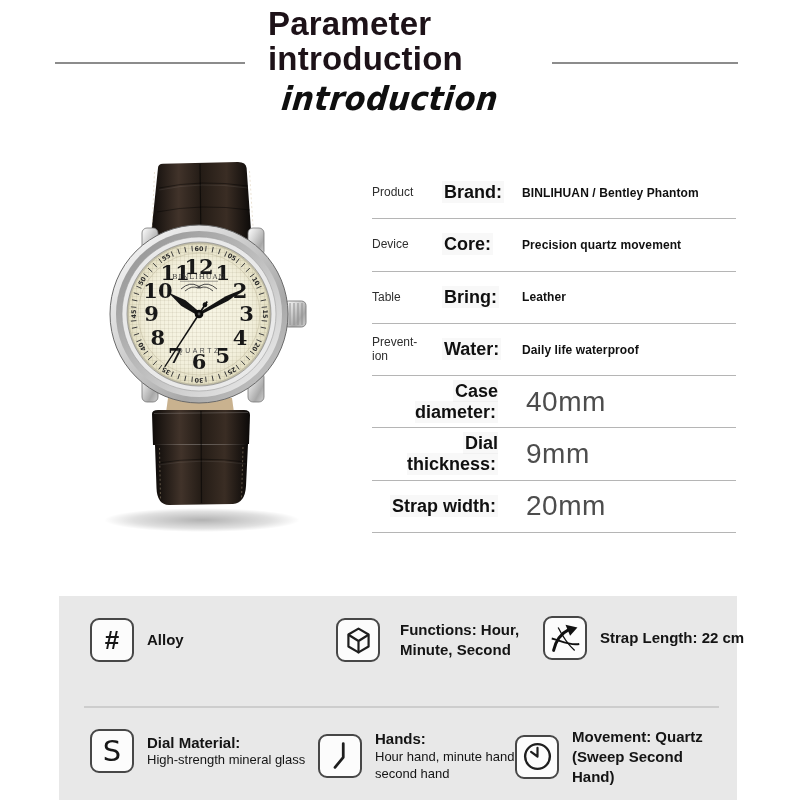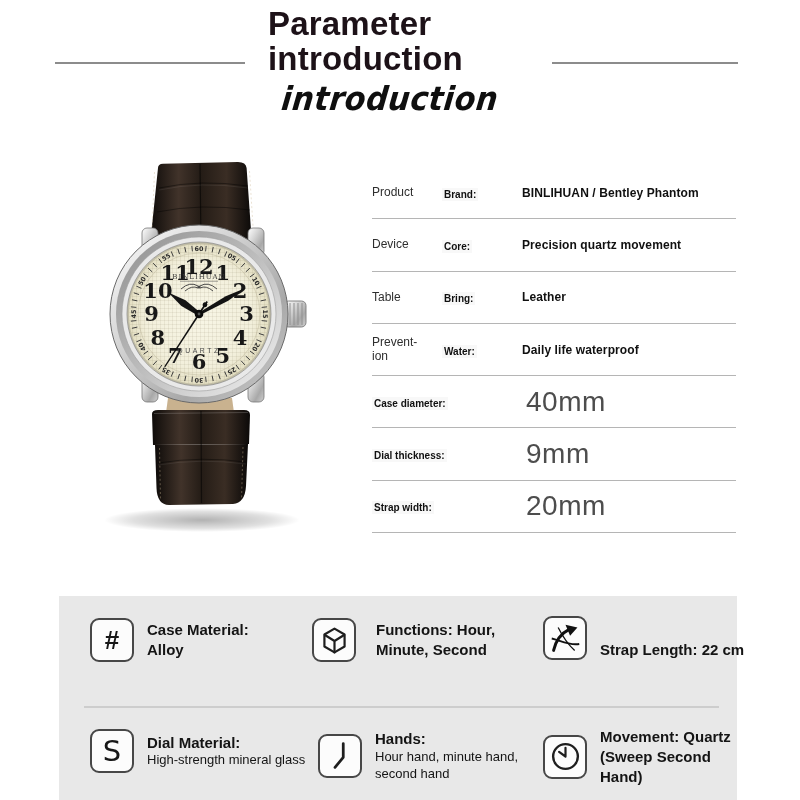--- a/index.html
+++ b/index.html
@@ -24,32 +24,32 @@
   .min-tick{stroke:#3a3a3a;stroke-width:.9;}
   .brand-text{font-family:"DejaVu Serif",serif;font-size:7px;letter-spacing:1px;fill:#3a3a3a;text-anchor:middle;}
   .quartz-text{font-family:"Liberation Sans",sans-serif;font-size:6.8px;letter-spacing:2.6px;fill:#4a4a4a;text-anchor:middle;}
 
   
   #spec-table{position:absolute;left:372px;top:167px;width:364px;}
   .spec-row{border-bottom:1px solid #b5b5b5;height:51.3px;display:grid;align-items:center;}
   .spec-row.triple{grid-template-columns:70px 80px 1fr;}
   .spec-row.measure{grid-template-columns:126px 1fr;}
   .prefix{font-size:12px;color:#2e2e2e;line-height:1.12;white-space:pre-line;}
-  .label span,.mlabel span{font-weight:700;font-size:10px;color:#101010;
+  .label span,.mlabel span{font-weight:700;font-size:18px;color:#101010;
     background:rgba(0,0,0,.028);padding:1px 2px;}
-  .mlabel{}
+  .mlabel{text-align:right;}
   .value{font-weight:700;font-size:12px;color:#101010;letter-spacing:.1px;}
   .mvalue{font-size:28px;color:#4d4d4d;padding-left:28px;font-weight:400;letter-spacing:.5px;}
 
   
   .feature-grid{position:absolute;left:59px;top:596px;width:678px;height:204px;background:#e8e8e8;}
   .panel-divider{position:absolute;left:25px;top:110px;width:635px;height:2px;background:#cdcdcd;}
   .feature-item{position:absolute;display:flex;gap:13px;align-items:center;}
-  .item1{left:31px;top:22px;} .item2{left:253px;top:22px;gap:20px;} .item3{left:484px;top:20px;align-items:flex-end;}
-  .item4{left:31px;top:133px;} .item5{left:259px;top:133px;} .item6{left:484px;top:131px;}
+  .item1{left:31px;top:22px;} .item2{left:277px;top:22px;gap:20px;} .item3{left:484px;top:20px;}
+  .item4{left:31px;top:133px;} .item5{left:259px;top:133px;} .item6{left:456px;top:131px;}
   .icon-box{width:44px;height:44px;border:2.2px solid #474747;border-radius:9px;background:#fcfcfc;
     flex:none;display:flex;align-items:center;justify-content:center;box-sizing:border-box;}
   .icon-box svg{width:33px;height:33px;display:block;}
   .glyph{font-size:26px;font-weight:700;color:#171717;line-height:1;}
   .glyph.thin{font-weight:400;font-size:29px;font-family:"DejaVu Sans",sans-serif;}
   .feature-text{font-weight:700;font-size:15px;color:#141414;line-height:1.32;}
   .item1 .feature-text,.item4 .feature-text{width:182px;}
   .item2 .feature-text,.item5 .feature-text{width:178px;}
   .item3 .feature-text,.item6 .feature-text{width:146px;}
   .secondary .ft-line1{}
@@ -291,21 +291,20 @@
       </div>
     </div>
 
   <div class="feature-grid">
     <div class="panel-divider"></div>
   <div class="feature-item item1">
         <div class="icon-box">
           <span class="glyph">#</span>
         </div>
         <div class="feature-text">
-          <div class="ft-line1">Case Material:</div>
           <div class="ft-line2">Alloy</div>
         </div>
       </div>
       <div class="feature-item item2">
         <div class="icon-box">
           <svg viewBox="0 0 36 36">
             <path d="M18 5 L29 11.5 V24.5 L18 31 L7 24.5 V11.5 Z" fill="none" stroke="#1e1e1e" stroke-width="2.4" stroke-linejoin="round"></path>
             <path d="M18 31 V18.5 M18 18.5 L7.5 12 M18 18.5 L28.5 12" fill="none" stroke="#1e1e1e" stroke-width="2.4" stroke-linecap="round"></path>
           </svg>
         </div>

